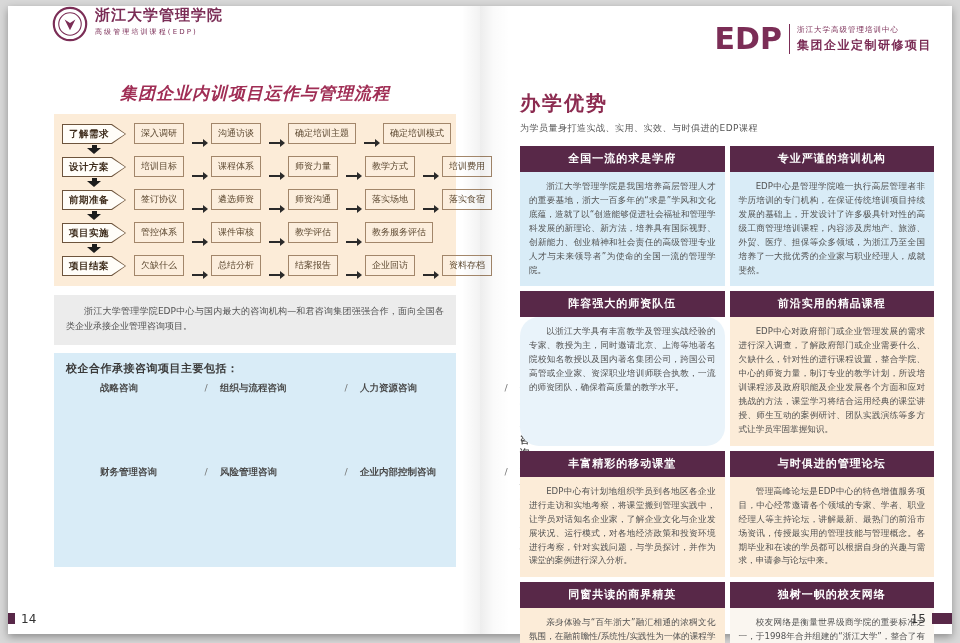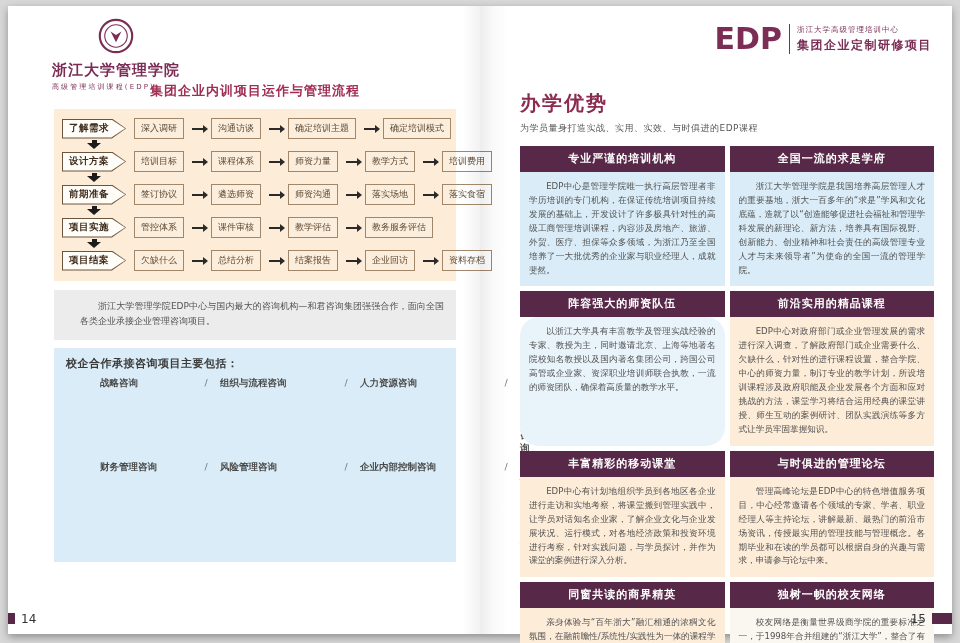--- a/index.html
+++ b/index.html
@@ -12,49 +12,49 @@
   .spread {
     position:absolute; left:8px; top:6px; width:944px; height:628px;
     background:#ffffff; box-shadow:0 3px 8px rgba(0,0,0,.35);
     display:flex;
   }
   .page { width:472px; height:100%; position:relative; }
   .page-right { background:linear-gradient(to right, rgba(0,0,0,0.07), rgba(0,0,0,0.02) 14px, transparent 30px); }
   .page-left  { background:linear-gradient(to left, rgba(0,0,0,0.05), transparent 18px); }
 
   
-  .lp-header { position:absolute; left:44px; top:12px; display:flex; align-items:center; gap:7px;flex-direction:column; }
+  .lp-header { position:absolute; left:44px; top:0; display:flex; align-items:flex-start; gap:7px; }
   .seal { width:36px; height:36px; }
   .lp-head-text .l1 { font-size:15px; font-weight:bold; color:#7b2d56; letter-spacing:1px; }
   .lp-head-text .l2 { font-size:7px; color:#7b2d56; letter-spacing:2.1px; margin-top:2px; }
 
   .rp-header { position:absolute; right:20px; top:18px; display:flex; align-items:center; }
   .edp-big { font-size:30px; font-weight:bold; color:#7b2d56; line-height:1; letter-spacing:0px;text-align:right; }
   .rp-divider { width:1px; height:30px; background:#7b2d56; margin:0 7px; }
   .rp-head-text .l1 { font-size:7.5px; color:#7b2d56; letter-spacing:1px; }
   .rp-head-text .l2 { font-size:12px; font-weight:bold; color:#7b2d56; letter-spacing:1.5px; margin-top:2px; }
 
   
   .lp-content { position:absolute; left:46px; top:76px; width:402px; }
-  .sec-title { text-align:center; font-size:13px; font-weight:bold; color:#a02e55; letter-spacing:1px; }
+  .sec-title { text-align:center; font-size:17px; font-weight:bold; color:#a02e55; letter-spacing:1px;font-style:italic; }
 
   .flow-panel { background:#fcecd8; margin-top:9px; padding:9px 8px 10px 8px; }
-  .flow-row { display:flex; align-items:center; }
+  .flow-row { display:flex; align-items:flex-end; }
   .stage { clip-path:polygon(0 0,78% 0,100% 50%,78% 100%,0 100%); background:#6d543c; padding:1px; width:64px; flex:0 0 64px; height:20px; }
   .stage-inner { clip-path:polygon(0 0,78% 0,100% 50%,78% 100%,0 100%); background:#fffdf8; width:100%; height:100%;
                  display:flex; align-items:center; padding-left:6px; font-size:9.5px; font-weight:bold; color:#3f2d1c; letter-spacing:.5px;}
   .step { border:1px solid #a2866a; color:#5d4931; font-size:9px; padding:3px 6px; margin-left:8px; white-space:nowrap; background:rgba(255,255,255,0.15); }
   .step:first-of-type { margin-left:10px; }
   .harrow { width:11px; height:2px; background:#2a2a2a; margin-left:8px; position:relative; flex:0 0 11px; }
   .harrow::after { content:''; position:absolute; right:-5px; top:-3px; border-left:5px solid #2a2a2a; border-top:4px solid transparent; border-bottom:4px solid transparent; }
   .vconnect { height:10px; margin:1px 0 1px 25px; display:flex; flex-direction:column; align-items:center; width:14px; }
   .vconnect .stem { width:5px; height:3px; background:#1c1c1c; }
   .vconnect .tri  { width:0; height:0; border-left:7px solid transparent; border-right:7px solid transparent; border-top:6px solid #1c1c1c; }
 
-  .gray-box { background:#ececec; margin-top:9px; padding:9px 12px 10px 26px; }
+  .gray-box { background:#ececec; margin-top:9px; padding:9px 12px 10px 12px; }
   .body-p { font-size:9px; line-height:1.72; color:#525252; text-align:justify; text-indent:2em; }
 
   .blue-box { background:#d9ecf7; margin-top:8px; padding:8px 12px 10px 12px; }
   .blue-box-title { font-size:11px; font-weight:bold; color:#3a3a3a; letter-spacing:.5px; }
   .cons-row { display:grid; grid-template-columns:92px 28px 112px 28px 132px 28px auto; padding-left:34px; margin-top:6px; }
   .cons-item { font-size:9.5px; font-weight:bold; color:#4a4a4a; }
   .cons-sep  { font-size:9.5px; color:#777; text-align:center; }
 
   .sec2-title { margin-top:14px; }
 
@@ -239,34 +239,34 @@
       </div>
     </div>
 
     <div class="rp-content">
       <div class="adv-title">办学优势</div>
       <div class="adv-sub">为学员量身打造实战、实用、实效、与时俱进的EDP课程</div>
 
       <div class="cards">
 
         <div class="card">
+          <div class="card-header">全国一流的求是学府</div>
+          <div class="card-body tone-blue">
+            <p class="body-p">浙江大学管理学院是我国培养高层管理人才的重要基地，浙大一百多年的“求是”学风和文化底蕴，造就了以“创造能够促进社会福祉和管理学科发展的新理论、新方法，培养具有国际视野、创新能力、创业精神和社会责任的高级管理专业人才与未来领导者”为使命的全国一流的管理学院。</p>
+          </div>
+        </div>
+
+        <div class="card">
           <div class="card-header">专业严谨的培训机构</div>
           <div class="card-body tone-blue">
             <p class="body-p">EDP中心是管理学院唯一执行高层管理者非学历培训的专门机构，在保证传统培训项目持续发展的基础上，开发设计了许多极具针对性的高级工商管理培训课程，内容涉及房地产、旅游、外贸、医疗、担保等众多领域，为浙江乃至全国培养了一大批优秀的企业家与职业经理人，成就斐然。</p>
           </div>
         </div>
 
         <div class="card">
-          <div class="card-header">全国一流的求是学府</div>
-          <div class="card-body tone-blue">
-            <p class="body-p">浙江大学管理学院是我国培养高层管理人才的重要基地，浙大一百多年的“求是”学风和文化底蕴，造就了以“创造能够促进社会福祉和管理学科发展的新理论、新方法，培养具有国际视野、创新能力、创业精神和社会责任的高级管理专业人才与未来领导者”为使命的全国一流的管理学院。</p>
-          </div>
-        </div>
-
-        <div class="card">
           <div class="card-header">阵容强大的师资队伍</div>
           <div class="card-body tone-pale">
             <p class="body-p">以浙江大学具有丰富教学及管理实战经验的专家、教授为主，同时邀请北京、上海等地著名院校知名教授以及国内著名集团公司，跨国公司高管或企业家、资深职业培训师联合执教，一流的师资团队，确保着高质量的教学水平。</p>
           </div>
         </div>
 
         <div class="card">
           <div class="card-header">前沿实用的精品课程</div>
           <div class="card-body tone-cream">
             <p class="body-p">EDP中心对政府部门或企业管理发展的需求进行深入调查，了解政府部门或企业需要什么、欠缺什么，针对性的进行课程设置，整合学院、中心的师资力量，制订专业的教学计划，所设培训课程涉及政府职能及企业发展各个方面和应对挑战的方法，课堂学习将结合运用经典的课堂讲授、师生互动的案例研讨、团队实践演练等多方式让学员牢固掌握知识。</p>

